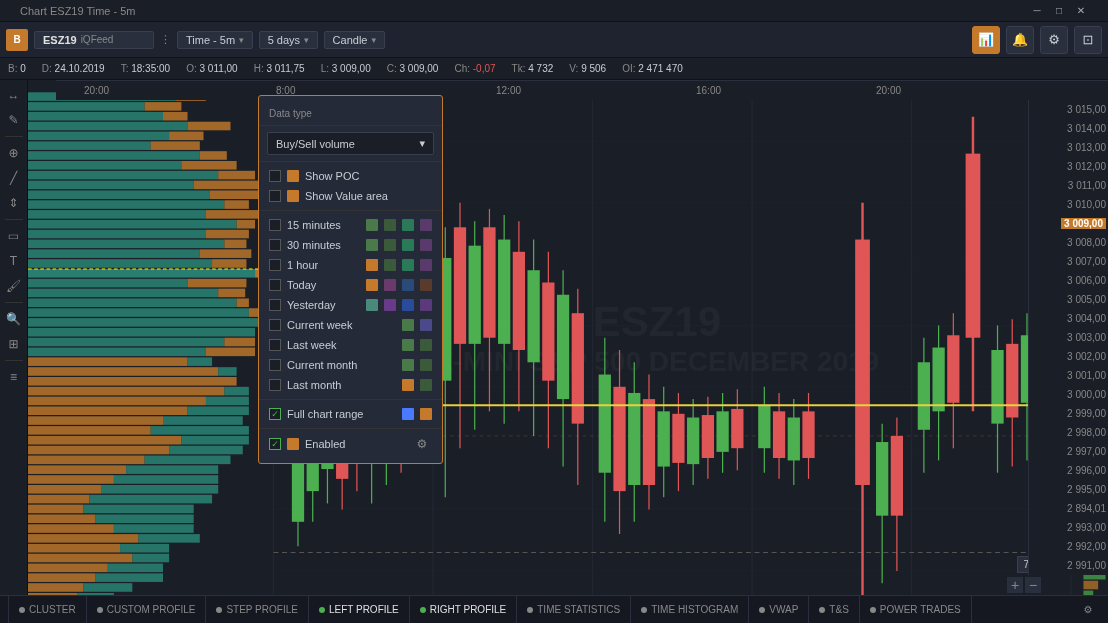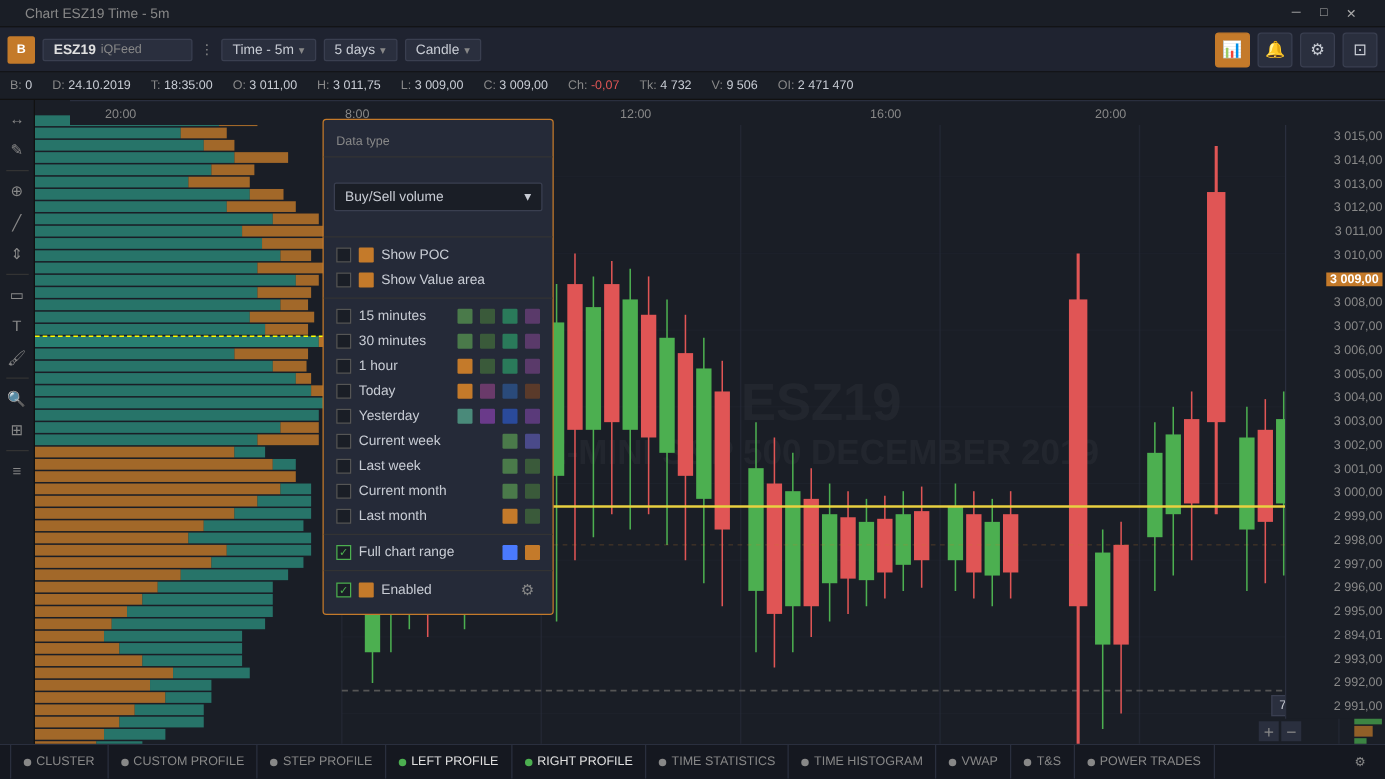--- a/index.html
+++ b/index.html
@@ -149,21 +149,21 @@
       z-index: 100;
       padding-bottom: 4px;
     }
     .dp-header {
       padding: 12px 10px 6px;
       color: #888;
       font-size: 10px;
       border-bottom: 1px solid #333;
     }
     .dp-select {
-      margin: 20px 8px;
+      margin: 6px 8px;
       background: #1a1e26;
       border: 1px solid #3a3f50;
       border-radius: 2px;
       padding: 4px 8px;
       display: flex;
       align-items: center;
       justify-content: space-between;
       cursor: pointer;
       color: #c8ccd4;
     }

